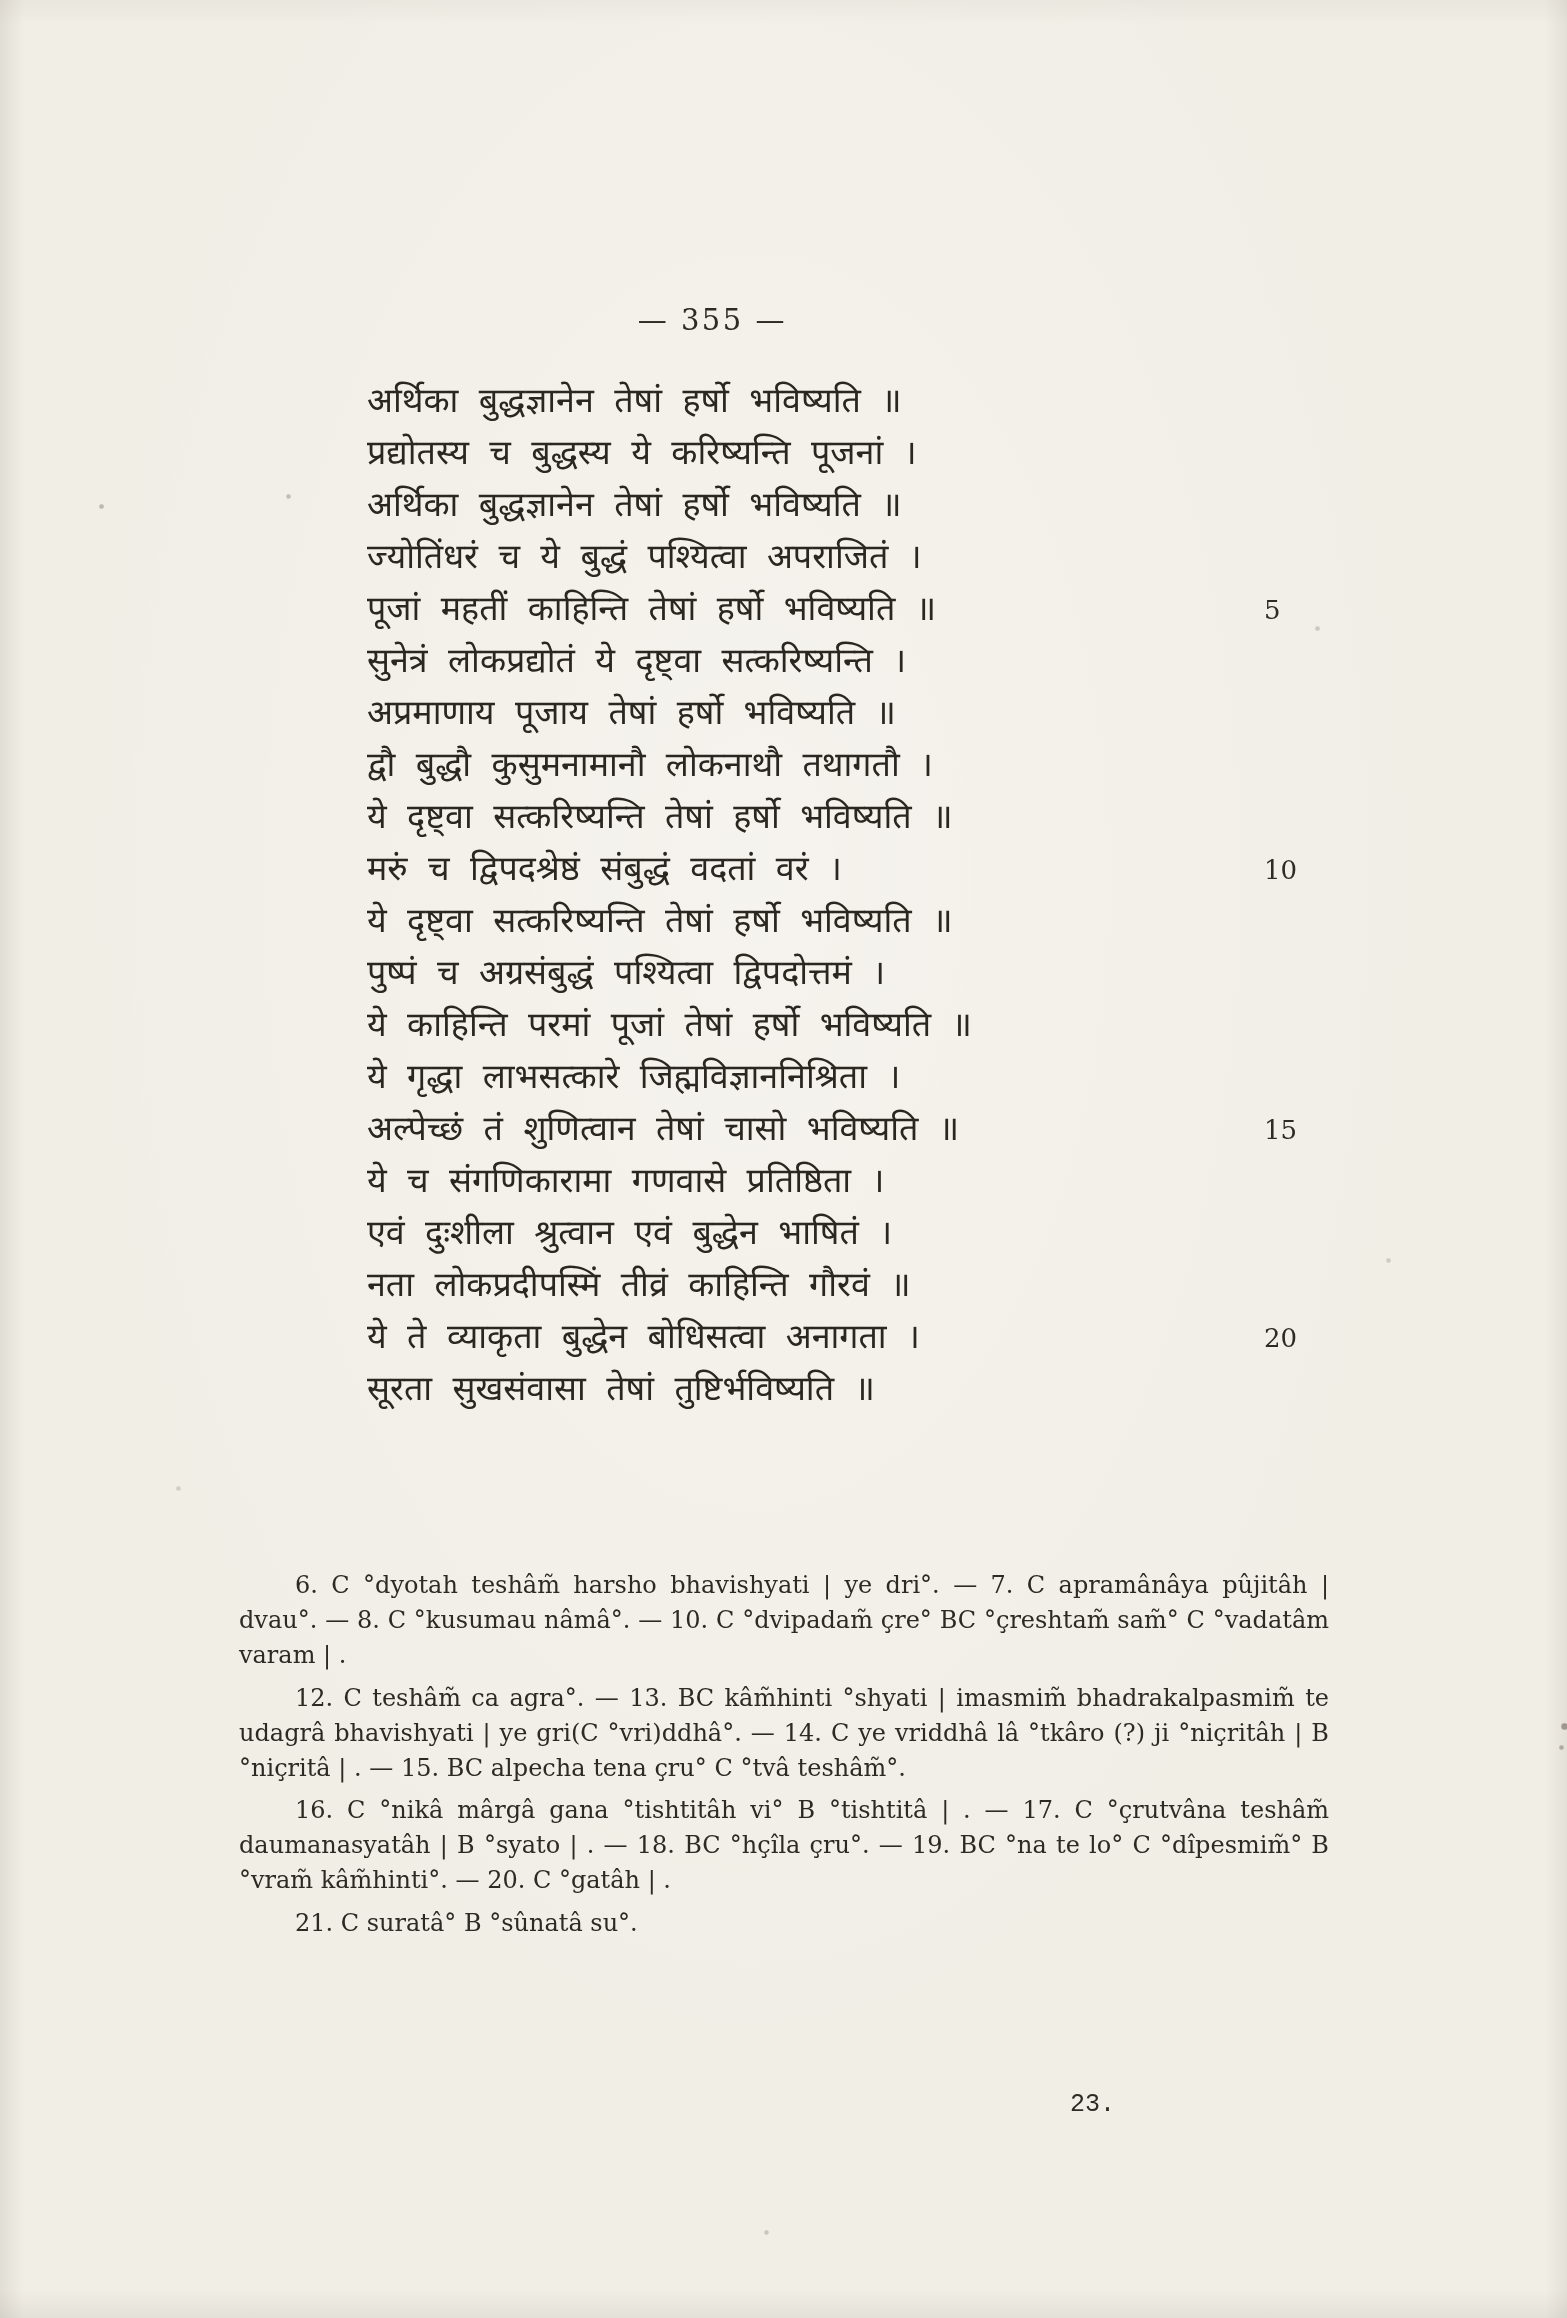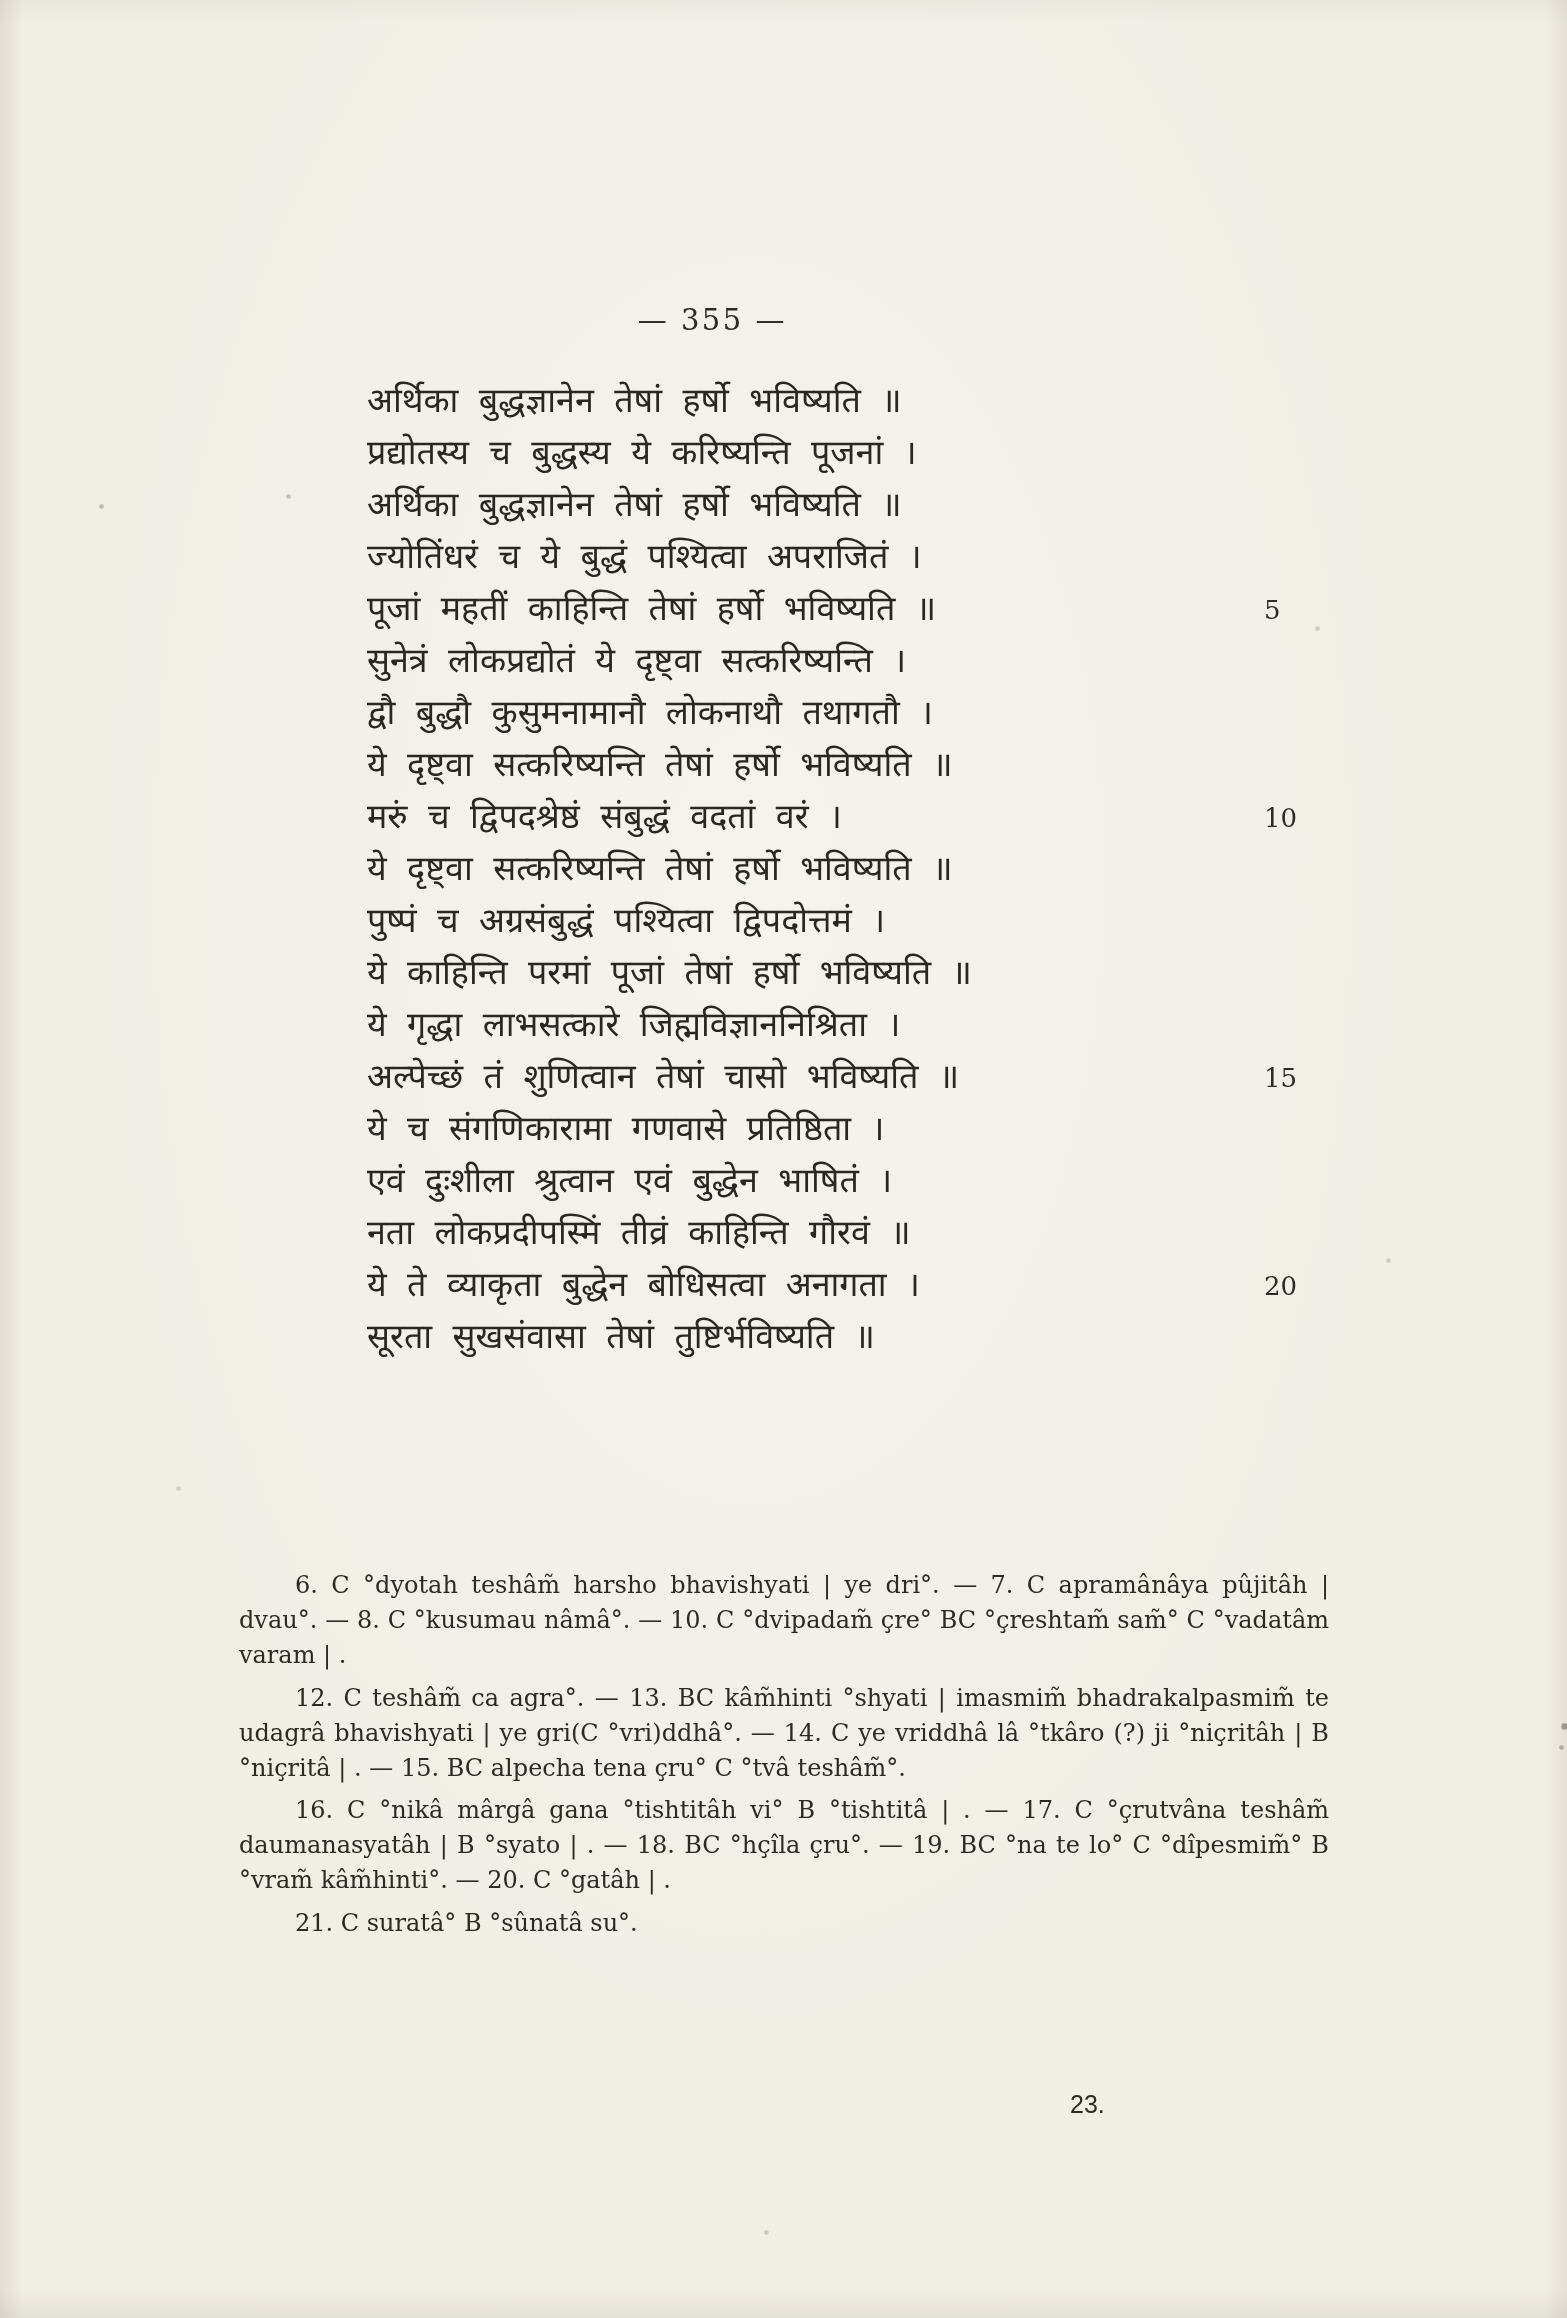--- a/index.html
+++ b/index.html
@@ -70,21 +70,21 @@
     color: #2d2a24;
   }
   .footnotes p {
     margin: 0 0 7.6px 0;
     text-indent: 56px;
   }
   .signature {
     position: absolute;
     top: 2090px;
     left: 1070px;
-    font-family: Liberation Sans, sans-serif;
+    font-family: Liberation Mono, monospace;
     font-size: 25px;
     color: #2e2a24;
   }
   .speckles {
     position: absolute;
     top: 0; left: 0;
     width: 2.5px; height: 2.5px;
     border-radius: 50%;
     background: transparent;
     box-shadow:
@@ -107,20 +107,21 @@
 
   <div class="page-number">— 355 —</div>
 
   <div class="verse-block">
     <div class="verse-row"><span class="verse-text">अर्थिका बुद्धज्ञानेन तेषां हर्षो भविष्यति ॥</span><span class="verse-num"></span></div>
     <div class="verse-row"><span class="verse-text">प्रद्योतस्य च बुद्धस्य ये करिष्यन्ति पूजनां ।</span><span class="verse-num"></span></div>
     <div class="verse-row"><span class="verse-text">अर्थिका बुद्धज्ञानेन तेषां हर्षो भविष्यति ॥</span><span class="verse-num"></span></div>
     <div class="verse-row"><span class="verse-text">ज्योतिंधरं च ये बुद्धं पश्यित्वा अपराजितं ।</span><span class="verse-num"></span></div>
     <div class="verse-row"><span class="verse-text">पूजां महतीं काहिन्ति तेषां हर्षो भविष्यति ॥</span><span class="verse-num">5</span></div>
     <div class="verse-row"><span class="verse-text">सुनेत्रं लोकप्रद्योतं ये दृष्ट्वा सत्करिष्यन्ति ।</span><span class="verse-num"></span></div>
+    <div class="verse-row"><span class="verse-text">अप्रमाणाय पूजाय तेषां हर्षो भविष्यति ॥</span><span class="verse-num"></span></div>
     <div class="verse-row"><span class="verse-text">द्वौ बुद्धौ कुसुमनामानौ लोकनाथौ तथागतौ ।</span><span class="verse-num"></span></div>
     <div class="verse-row"><span class="verse-text">ये दृष्ट्वा सत्करिष्यन्ति तेषां हर्षो भविष्यति ॥</span><span class="verse-num"></span></div>
     <div class="verse-row"><span class="verse-text">मरुं च द्विपदश्रेष्ठं संबुद्धं वदतां वरं ।</span><span class="verse-num">10</span></div>
     <div class="verse-row"><span class="verse-text">ये दृष्ट्वा सत्करिष्यन्ति तेषां हर्षो भविष्यति ॥</span><span class="verse-num"></span></div>
     <div class="verse-row"><span class="verse-text">पुष्पं च अग्रसंबुद्धं पश्यित्वा द्विपदोत्तमं ।</span><span class="verse-num"></span></div>
     <div class="verse-row"><span class="verse-text">ये काहिन्ति परमां पूजां तेषां हर्षो भविष्यति ॥</span><span class="verse-num"></span></div>
     <div class="verse-row"><span class="verse-text">ये गृद्धा लाभसत्कारे जिह्मविज्ञाननिश्रिता ।</span><span class="verse-num"></span></div>
     <div class="verse-row"><span class="verse-text">अल्पेच्छं तं शुणित्वान तेषां चासो भविष्यति ॥</span><span class="verse-num">15</span></div>
     <div class="verse-row"><span class="verse-text">ये च संगणिकारामा गणवासे प्रतिष्ठिता ।</span><span class="verse-num"></span></div>
     <div class="verse-row"><span class="verse-text">एवं दुःशीला श्रुत्वान एवं बुद्धेन भाषितं ।</span><span class="verse-num"></span></div>

